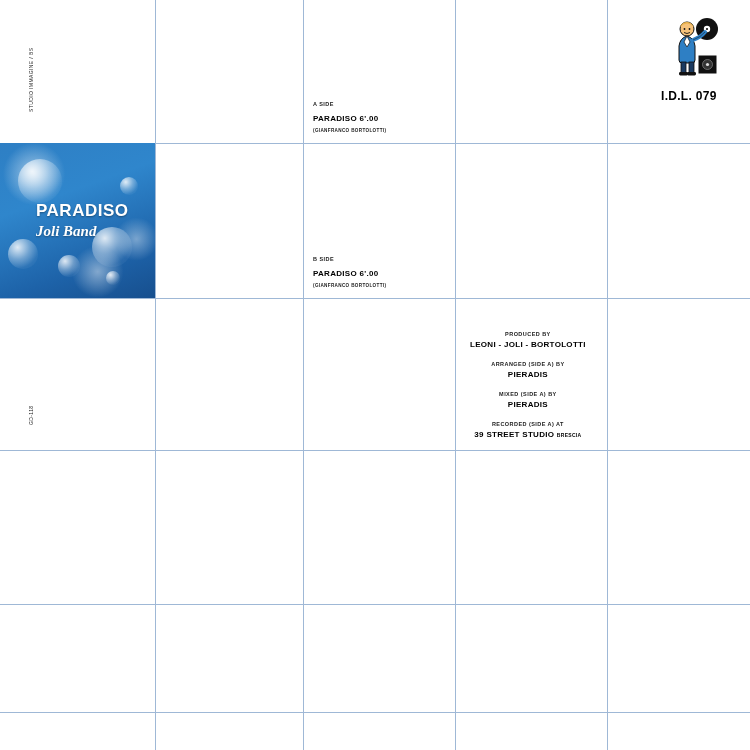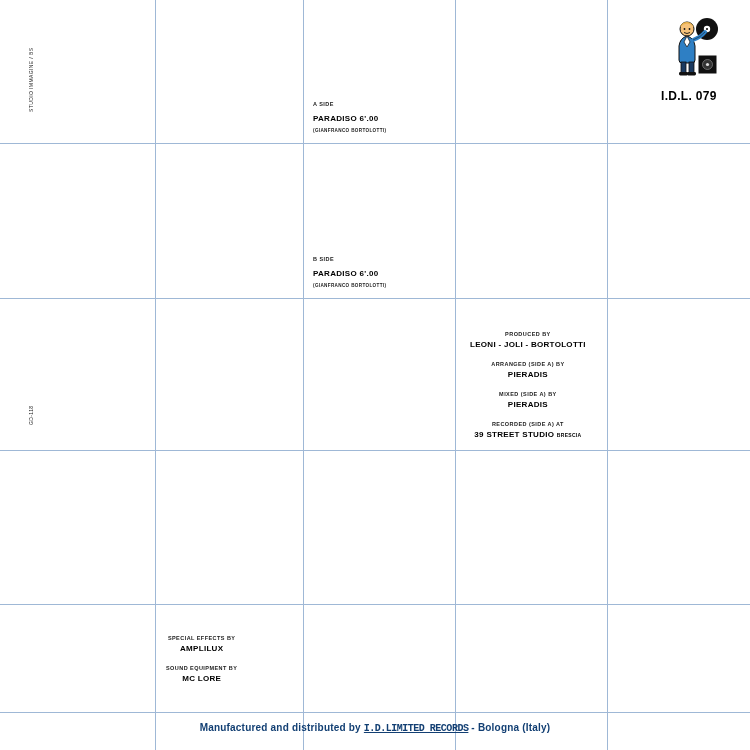--- a/index.html
+++ b/index.html
@@ -156,20 +156,32 @@
 
   <div class="gridline h" style="top:143px;"></div>
   <div class="gridline h" style="top:298px;"></div>
   <div class="gridline h" style="top:450px;"></div>
   <div class="gridline h" style="top:604px;"></div>
   <div class="gridline h" style="top:712px;"></div>
 
   <div class="vtext" style="left:28px; top:112px;">STUDIO IMMAGINE / BS</div>
   <div class="vtext" style="left:28px; top:425px;">GD-118</div>
 
+  <div id="label">
+    <div class="bubble" style="left:18px;  top:16px;  width:44px; height:44px;"></div>
+    <div class="bubble" style="left:8px;   top:96px;  width:30px; height:30px;"></div>
+    <div class="bubble" style="left:58px;  top:112px; width:22px; height:22px;"></div>
+    <div class="bubble" style="left:92px;  top:84px;  width:40px; height:40px;"></div>
+    <div class="bubble" style="left:120px; top:34px;  width:18px; height:18px;"></div>
+    <div class="bubble" style="left:106px; top:128px; width:14px; height:14px;"></div>
+    <div id="label-text">
+      <div id="label-title">PARADISO</div>
+      <div id="label-artist">Joli Band</div>
+    </div>
+  </div>
 
   <div id="logo">
     <svg width="48" height="62" viewBox="0 0 48 62" xmlns="http://www.w3.org/2000/svg">
 
       <circle cx="35" cy="13" r="11" fill="#111111"></circle>
       <circle cx="35" cy="13" r="3.2" fill="#ffffff"></circle>
       <circle cx="35" cy="13" r="1.1" fill="#111111"></circle>
 
       <circle cx="15" cy="13" r="7" fill="#f6c27a" stroke="#111" stroke-width="1"></circle>
       <path d="M8 11 q7 -7 14 0 q-3 -5 -7 -5 q-5 0 -7 5 z" fill="#e8b24d"></path>
@@ -219,28 +231,15 @@
     <div class="pair">
       <div class="lbl">MIXED (SIDE A) BY</div>
       <div class="val">PIERADIS</div>
     </div>
     <div class="pair">
       <div class="lbl">RECORDED (SIDE A) AT</div>
       <div class="val"><span>39 STREET STUDIO</span> <span class="sub">BRESCIA</span></div>
     </div>
   </div>
 
-  <div class="block" style="left:166px; top:634px;">
-    <div class="pair">
-      <div class="lbl">SPECIAL EFFECTS BY</div>
-      <div class="val">AMPLILUX</div>
-    </div>
-    <div class="pair">
-      <div class="lbl">SOUND EQUIPMENT BY</div>
-      <div class="val">MC LORE</div>
-    </div>
-  </div>
-
-  <div id="bottom-credit">
-    <span>Manufactured and distributed by </span><span class="mid">I.D.LIMITED RECORDS</span><span> - Bologna (Italy)</span>
-  </div>
+
 
 </div>
 
 </body></html>

